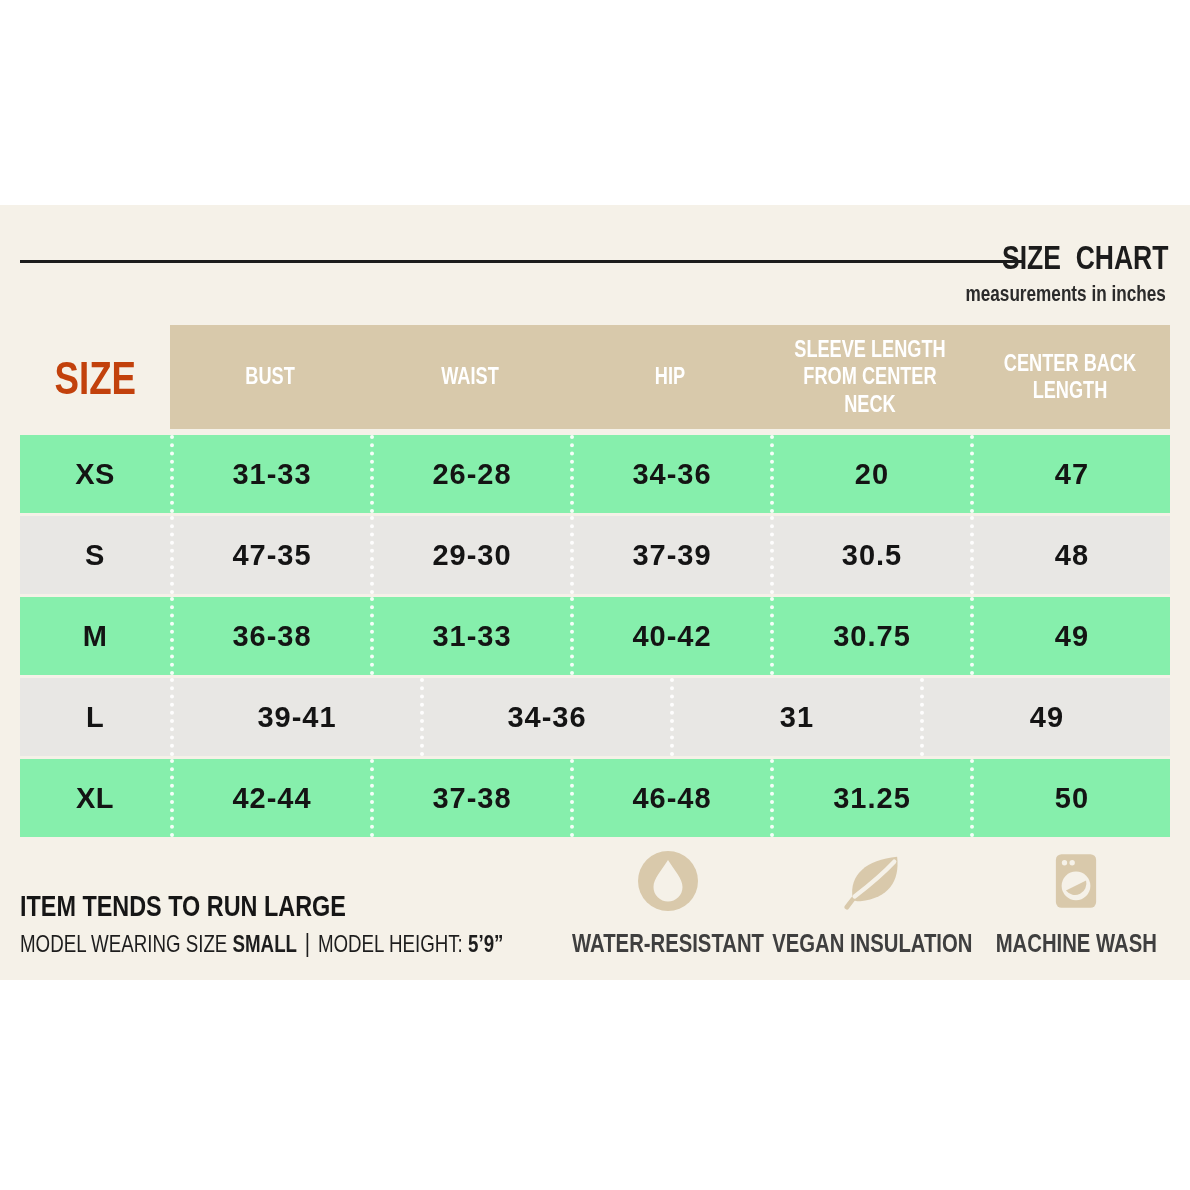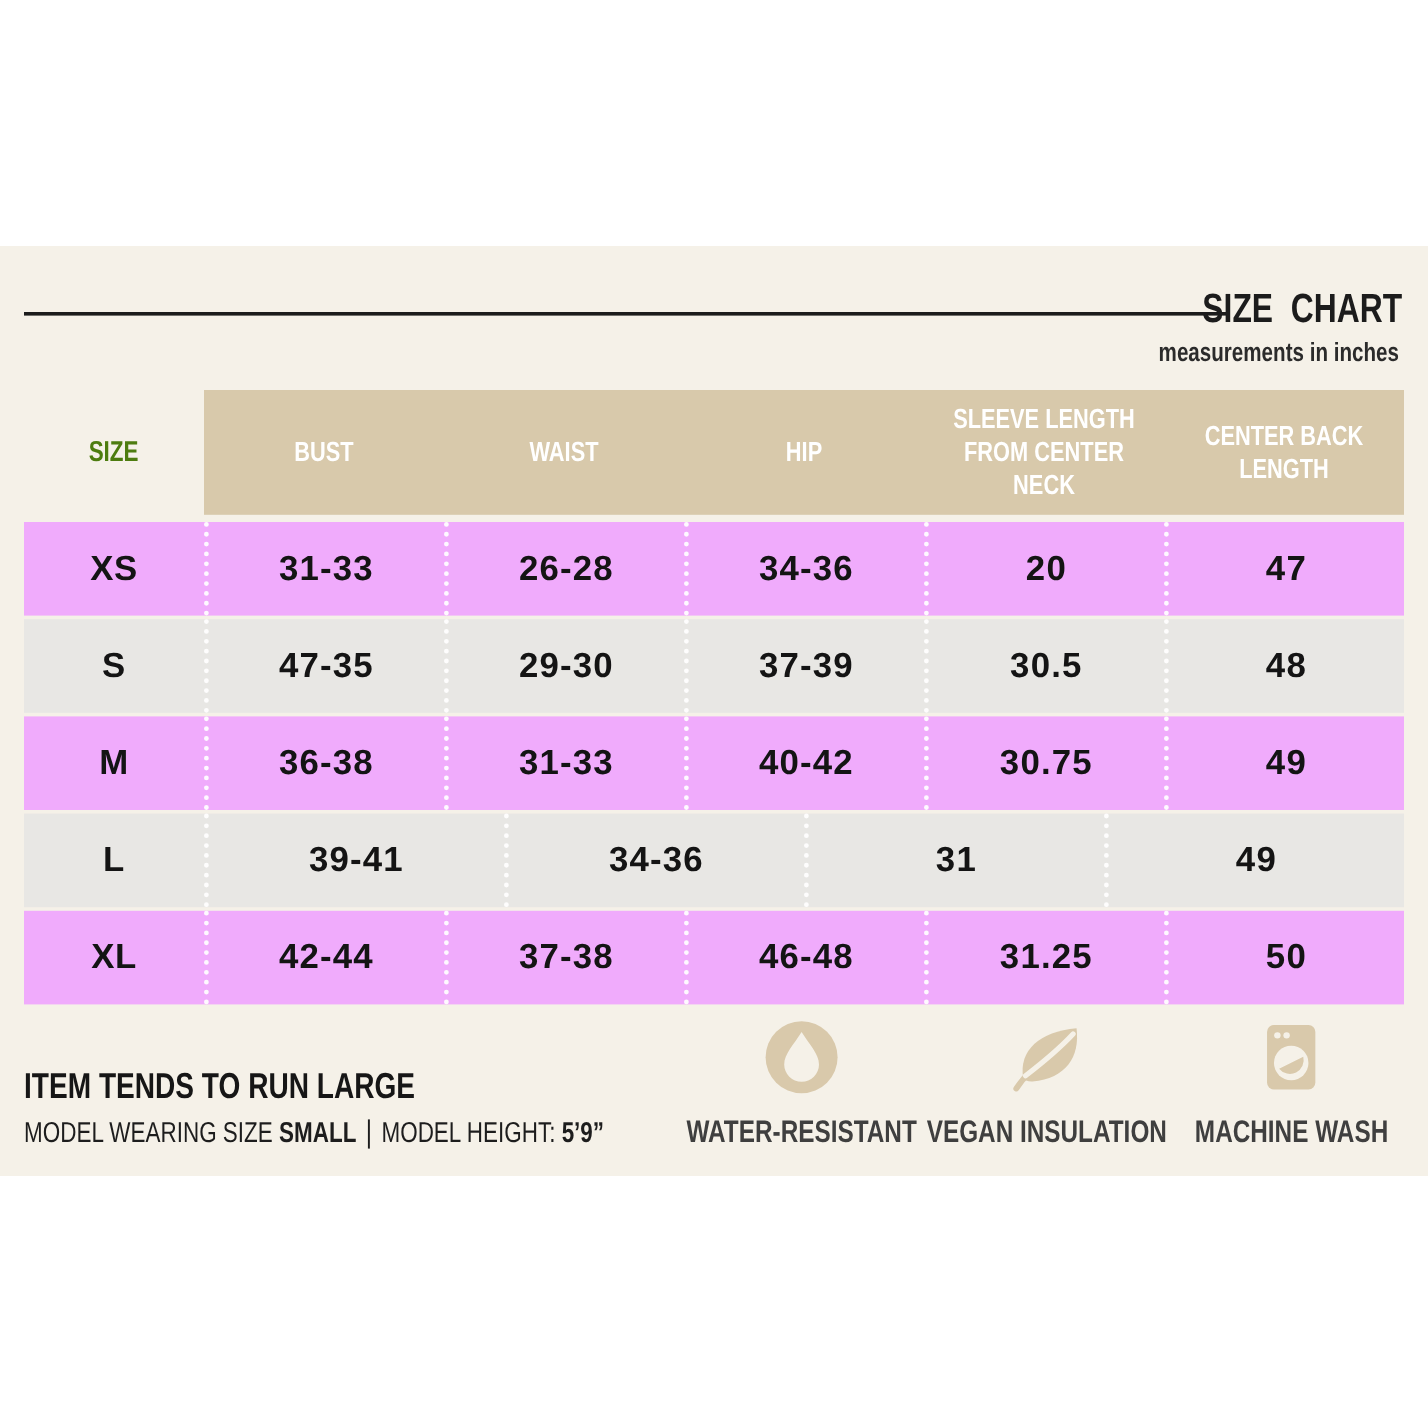--- a/index.html
+++ b/index.html
@@ -33,35 +33,35 @@
   }
   .cond-r { display: inline-block; white-space: pre; transform: scaleX(0.78); transform-origin: 100% 50%; }
   .cond-l { display: inline-block; white-space: nowrap; transform: scaleX(0.78); transform-origin: 0 50%; }
   .cond-c { display: inline-block; white-space: nowrap; transform: scaleX(0.78); transform-origin: 50% 50%; }
 
   
   .size-table { position: absolute; left: 20px; top: 325px; width: 1150px; }
   .thead { display: flex; height: 104px; }
   .th-size {
     width: 150px; display: flex; align-items: center; justify-content: center;
-    color: #4d7c0f; font-size: 24px; font-weight: bold;
+    color: #c2410c; font-size: 47px; font-weight: bold;
   }
   .th-group { flex: 1; background: #d8c9ab; display: flex; }
   .th {
     flex: 1; display: flex; align-items: center; justify-content: center;
     color: #ffffff; font-size: 23px; font-weight: bold;
     text-align: center; line-height: 1.18;
   }
   .th .hwrap {
     display: inline-block; width: 126%;
     transform: scaleX(0.79); transform-origin: 50% 50%;
   }
   .tr { display: flex; height: 78px; margin-top: 3px; }
   .tr.first { margin-top: 6px; }
-  .tr.dark  { background: #f0abfc; }
+  .tr.dark  { background: #86efac; }
   .tr.light { background: #e8e7e4; }
   .td-size {
     width: 150px; display: flex; align-items: center; justify-content: center;
     font-size: 29px; font-weight: bold; color: #141414; letter-spacing: 0.5px;
   }
   .td {
     flex: 1; display: flex; align-items: center; justify-content: center;
     font-size: 29px; font-weight: bold; color: #141414; letter-spacing: 1px;
     border-left: 4px dotted rgba(255,255,255,0.92);
   }

